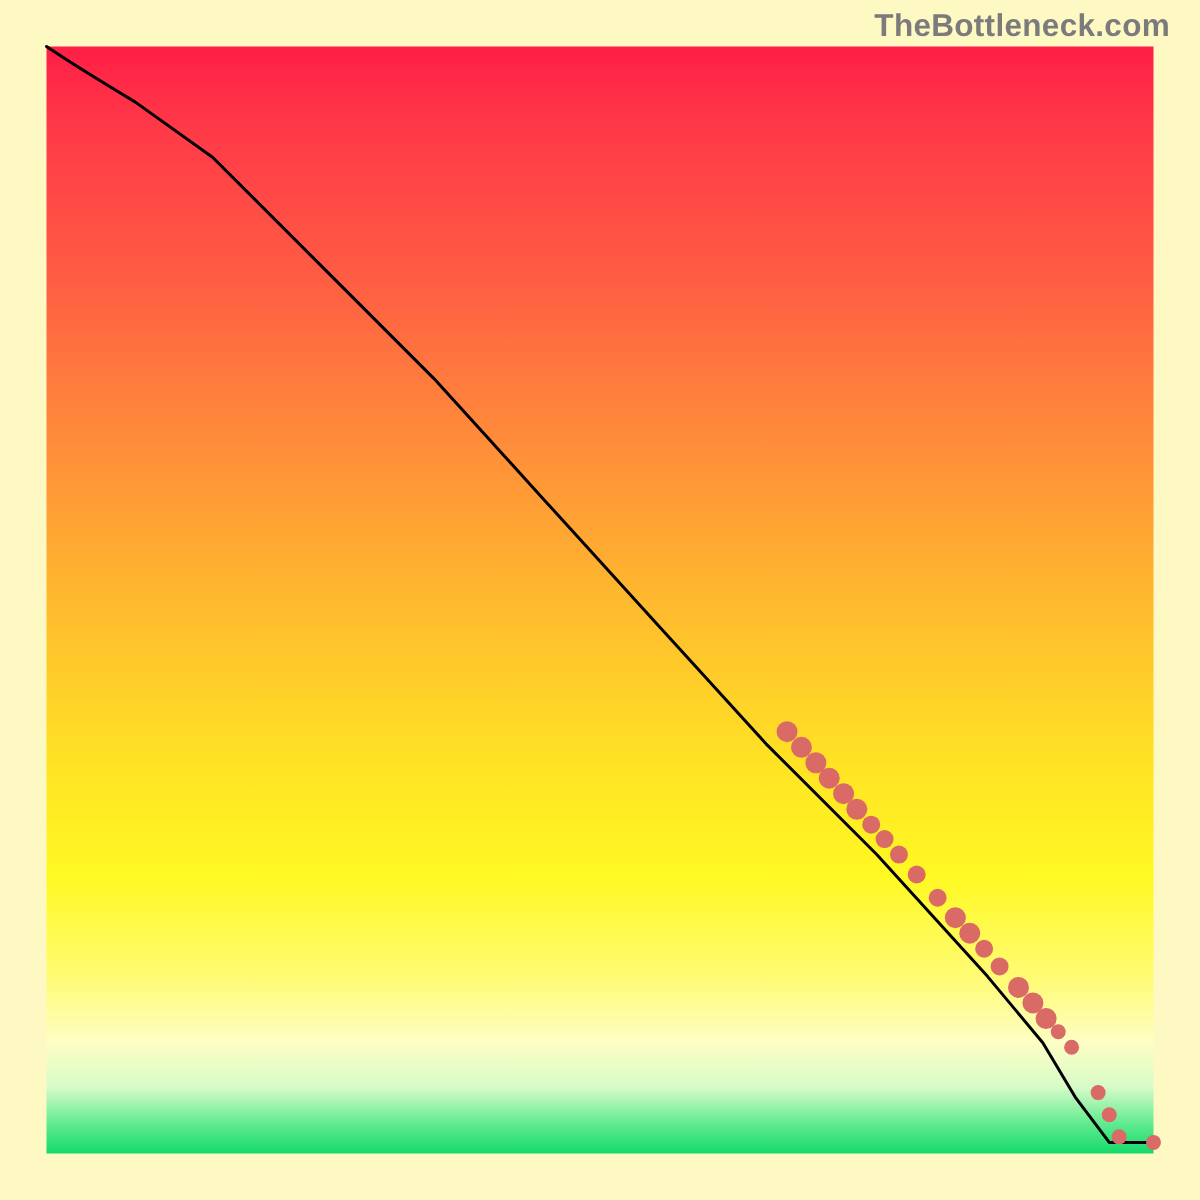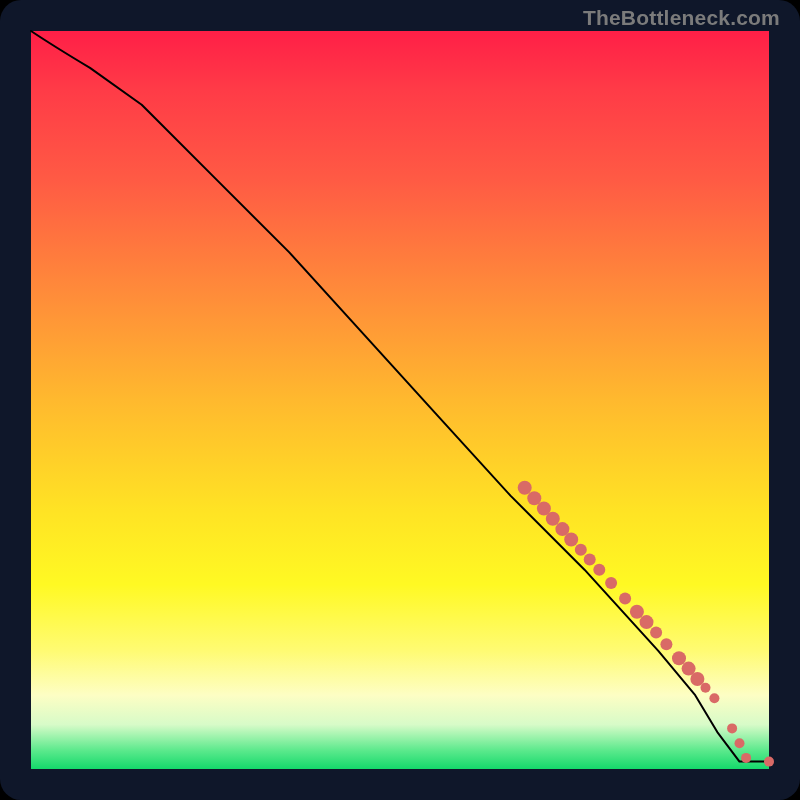--- a/index.html
+++ b/index.html
@@ -8,22 +8,21 @@
     width: 800px;
     height: 800px;
     background: #000;
     overflow: hidden;
     font-family: Arial, Helvetica, sans-serif;
   }
   .stage {
     position: relative;
     width: 800px;
     height: 800px;
-    background: #0f172a;
-    border-radius: 21px;
+    background: #fef9c3;
   }
   .plot {
     position: absolute;
     left: 31px;
     top: 31px;
     width: 738px;
     height: 738px;
     
     background: linear-gradient(
       to bottom,

